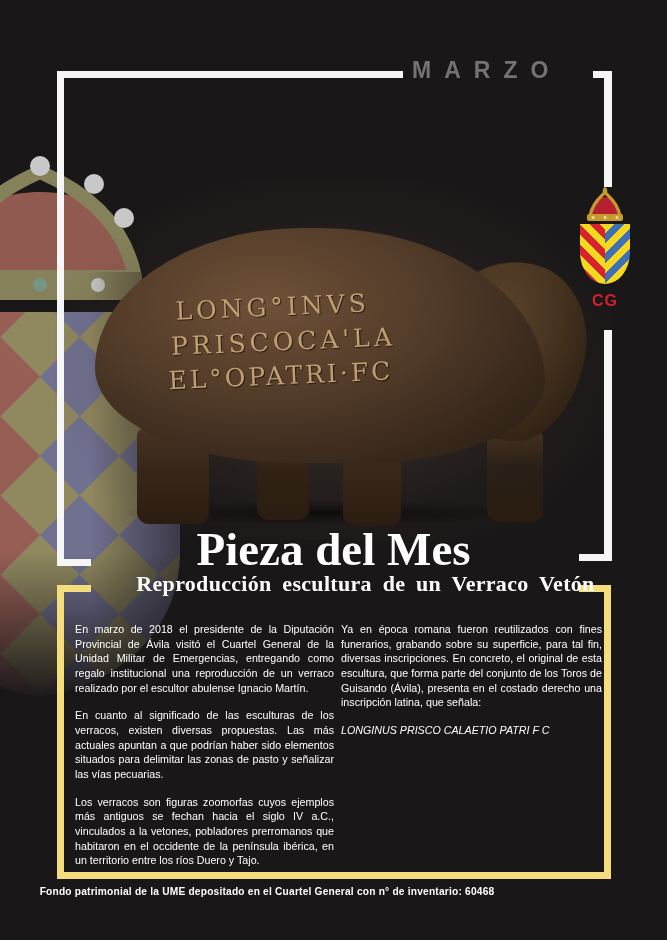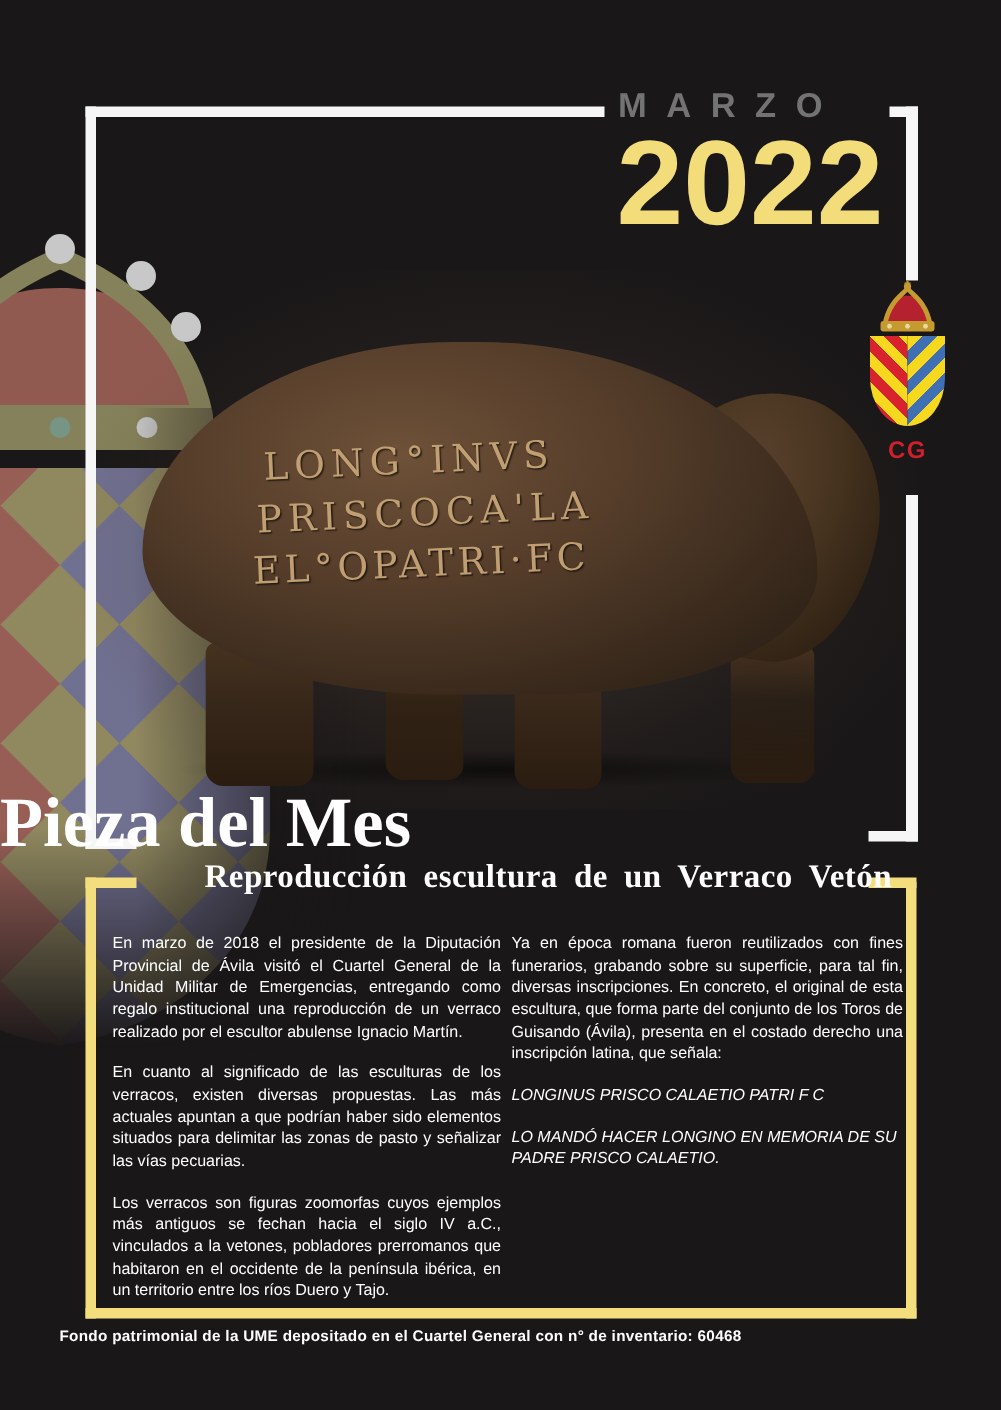--- a/index.html
+++ b/index.html
@@ -81,21 +81,21 @@
   .inscription{
     position:absolute;left:92px;top:90px;transform:rotate(-2.5deg);
     font-family:"DejaVu Serif",serif;color:#c9a778;opacity:.92;
     font-size:25px;letter-spacing:4px;line-height:1.38;white-space:nowrap;
     text-shadow:1px 1px 1px rgba(0,0,0,.65);
   }
   .inscription .ln2{margin-left:-6px;}
   .inscription .ln3{margin-left:-10px;letter-spacing:3px;}
   
   .title{
-    position:absolute;z-index:4;left:0;top:522px;width:667px;
+    position:absolute;z-index:4;left:0;top:522px;width:667px;text-align:center;
     color:#ffffff;font-family:"Liberation Serif",serif;font-weight:bold;font-size:47px;
   }
   .subtitle{
     position:absolute;z-index:4;left:0;top:571px;width:667px;text-align:center;
     color:#ffffff;font-family:"Liberation Serif",serif;font-weight:bold;font-size:22px;
     word-spacing:5px;letter-spacing:.3px;padding-left:32px;
   }
   
   .col{
     position:absolute;z-index:4;top:620px;color:#ffffff;
@@ -185,21 +185,20 @@
   <div class="seg white w-right-1"></div>
   <div class="seg white w-right-2"></div>
   <div class="seg white w-right-corner"></div>
   <div class="seg yellow y-tl"></div>
   <div class="seg yellow y-left"></div>
   <div class="seg yellow y-bottom"></div>
   <div class="seg yellow y-right"></div>
   <div class="seg yellow y-tr"></div>
 
   <div class="month">MARZO</div>
-  <div class="year">2022</div>
 
   <div class="emblem">
     <svg class="crown" width="52" height="36" viewBox="0 0 52 36">
       <path d="M12 28 C12 16 18 11 26 10 C34 11 40 16 40 28 Z" fill="#b5212e"></path>
       <path d="M11 29 C14 13 24 9 26 5 C28 9 38 13 41 29" fill="none" stroke="#c59a2e" stroke-width="3.2"></path>
       <circle cx="26" cy="4" r="2.4" fill="#c59a2e"></circle>
       <path d="M26 0 v4 M24 2 h4" stroke="#c59a2e" stroke-width="1.4"></path>
       <rect x="8" y="27" width="36" height="7" rx="2" fill="#c59a2e"></rect>
       <circle cx="14" cy="30.5" r="1.6" fill="#e9d9a2"></circle>
       <circle cx="26" cy="30.5" r="1.6" fill="#e9d9a2"></circle>
@@ -216,18 +215,17 @@
   <div class="subtitle">Reproducción escultura de un Verraco Vetón</div>
 
   <div class="col col-left">
     <p>En marzo de 2018 el presidente de la Diputación Provincial de Ávila visitó el Cuartel General de la Unidad Militar de Emergencias, entregando como regalo institucional una reproducción de un verraco realizado por el escultor abulense Ignacio Martín.</p>
     <p>En cuanto al significado de las esculturas de los verracos, existen diversas propuestas. Las más actuales apuntan a que podrían haber sido elementos situados para delimitar las zonas de pasto y señalizar las vías pecuarias.</p>
     <p>Los verracos son figuras zoomorfas cuyos ejemplos más antiguos se fechan hacia el siglo IV a.C., vinculados a la vetones, pobladores prerromanos que habitaron en el occidente de la península ibérica, en un territorio entre los ríos Duero y Tajo.</p>
   </div>
   <div class="col col-right">
     <p>Ya en época romana fueron reutilizados con fines funerarios, grabando sobre su superficie, para tal fin, diversas inscripciones. En concreto, el original de esta escultura, que forma parte del conjunto de los Toros de Guisando (Ávila), presenta en el costado derecho una inscripción latina, que señala:</p>
     <p class="italic">LONGINUS PRISCO CALAETIO PATRI F C</p>
-    <p class="italic">LO MANDÓ HACER LONGINO EN MEMORIA DE SU PADRE PRISCO CALAETIO.</p>
   </div>
 
   <div class="footer">Fondo patrimonial de la UME depositado en el Cuartel General con n° de inventario: 60468</div>
 
 </div>
 
 </body></html>

